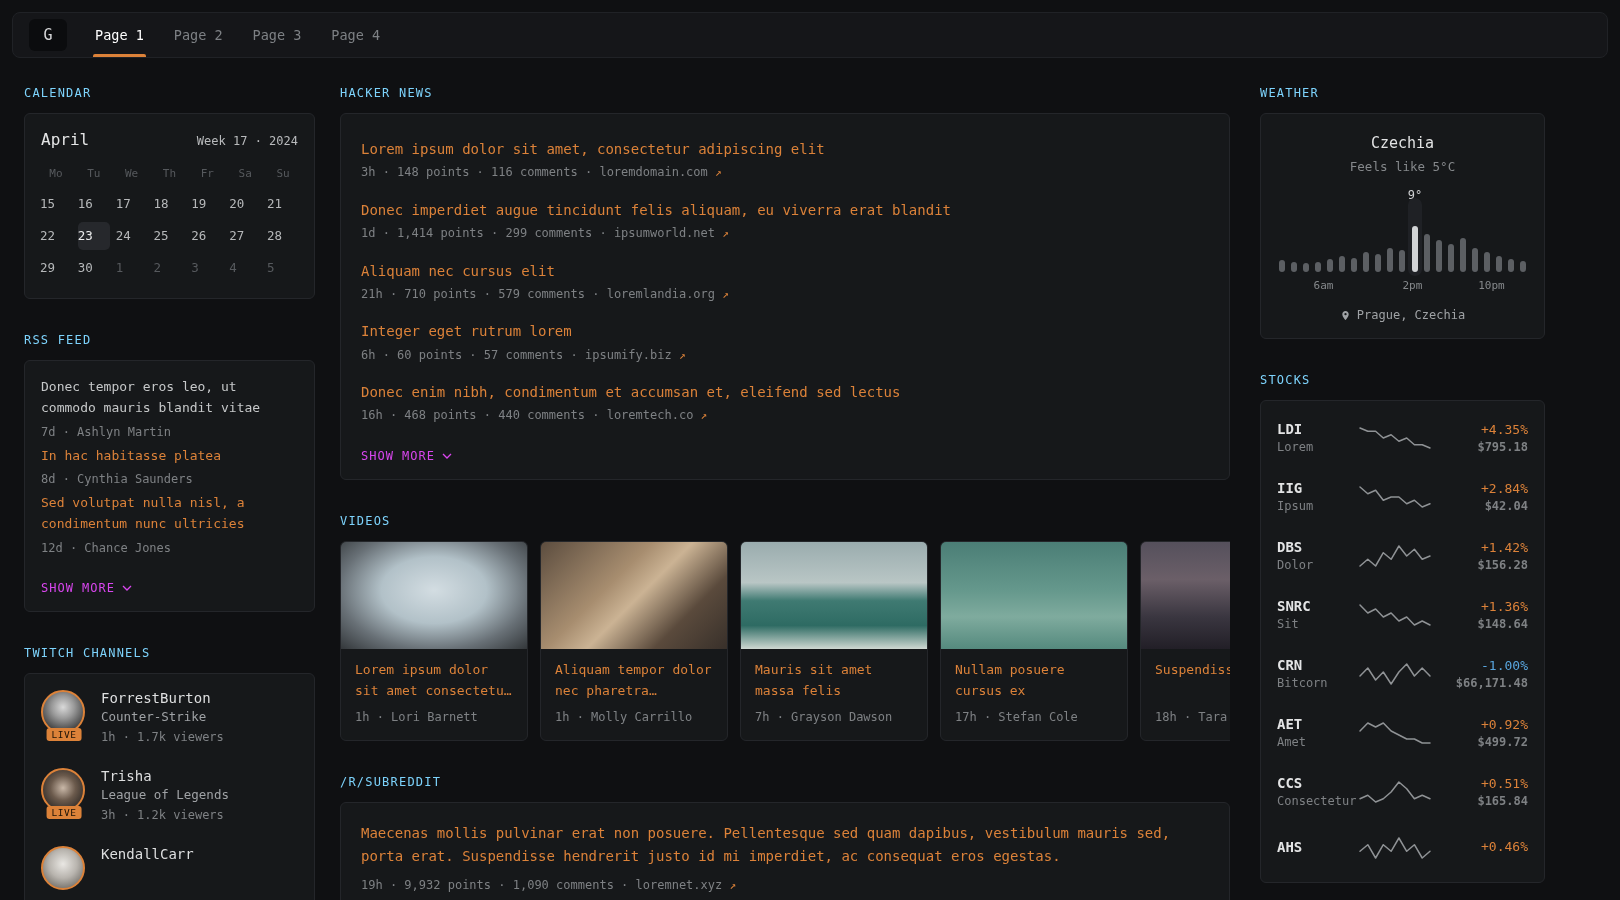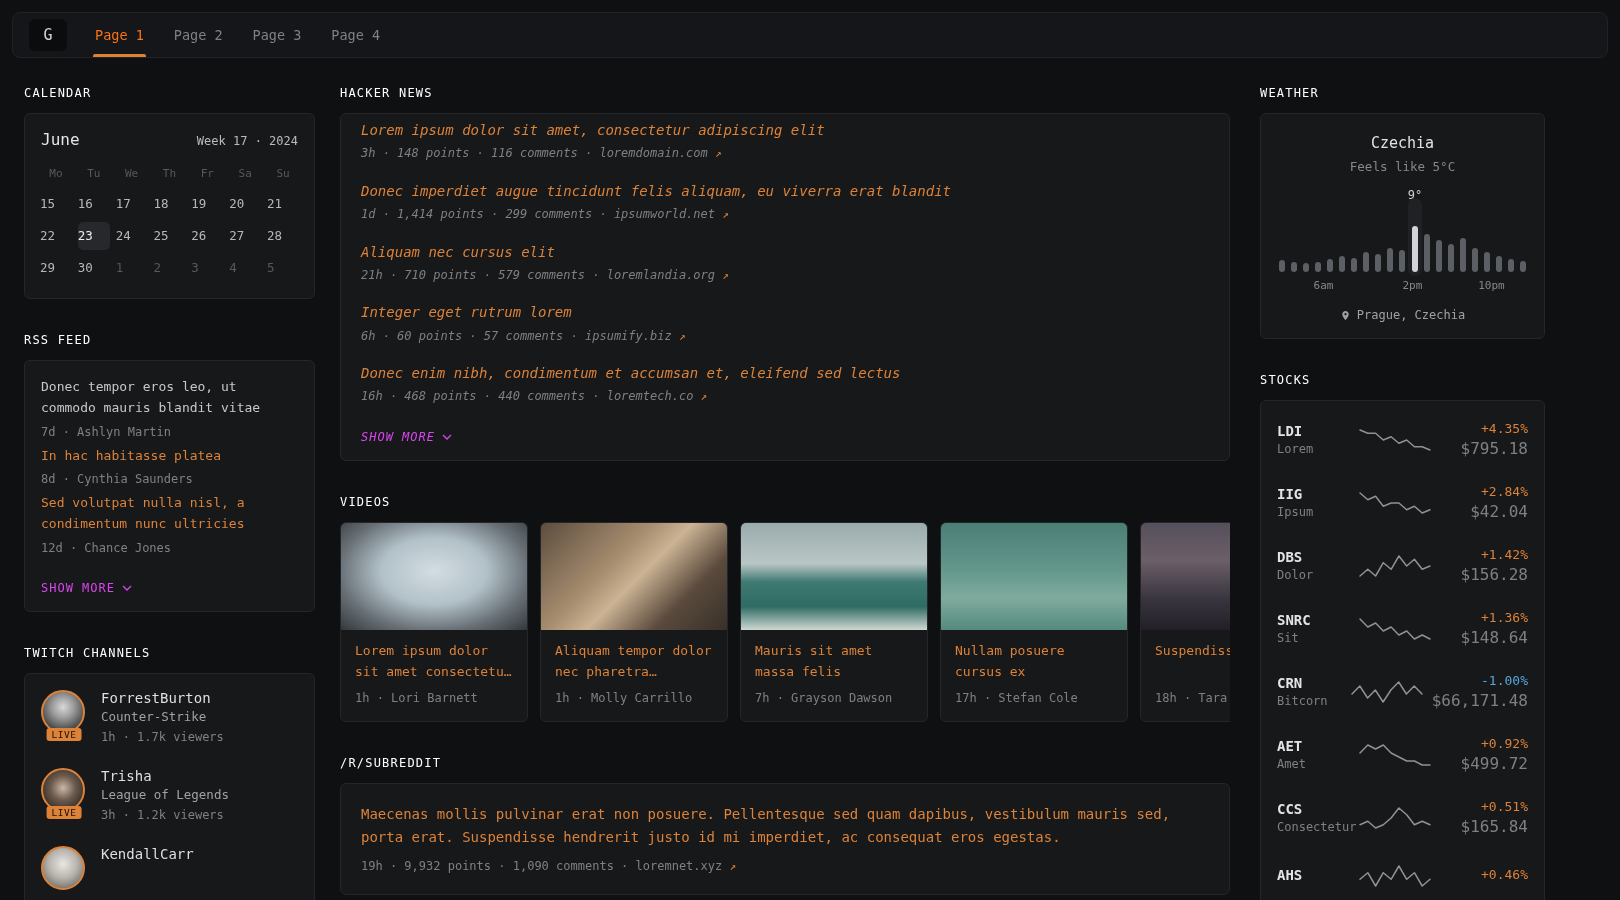--- a/index.html
+++ b/index.html
@@ -9,30 +9,30 @@
     font-family:"DejaVu Sans Mono","Liberation Mono",monospace;
     font-size:13px;
   }
   a { text-decoration:none; cursor:pointer; }
 
   
   .topbar { margin:12px 12px 0; height:46px; background:#151619; border:1px solid #202226; border-radius:8px; display:flex; align-items:stretch; padding:0 16px; }
   .logo { align-self:center; width:38px; height:32px; background:#0b0c0e; border-radius:6px; display:grid; place-items:center; font-size:15px; color:#d8d9da; margin-right:26px; }
   .tabs { display:flex; gap:26px; }
   .tab { position:relative; display:flex; align-items:center; font-size:13.5px; color:#7d8084; cursor:pointer; padding:0 2px; }
-  .tab.active { color:#f97316; }
+  .tab.active { color:#ffffff; }
   .tab.active::after { content:""; position:absolute; left:0; right:0; bottom:0; height:3px; background:#dc8239; border-radius:2px 2px 0 0; }
 
   
   .layout { display:flex; padding:28px 24px 0; align-items:flex-start; }
   .col-left { width:291px; flex:0 0 291px; }
   .col-mid { width:890px; flex:0 0 890px; margin-left:25px; }
   .col-right { width:285px; flex:0 0 285px; margin-left:30px; }
   .widget + .widget { margin-top:34px; }
-  .sec-title { font-size:12px; font-weight:normal; letter-spacing:1.2px; color:#ffffff; margin-bottom:13px; }
+  .sec-title { font-size:12px; font-weight:normal; letter-spacing:1.2px; color:#7dd3fc; margin-bottom:13px; }
   .card { background:#16181a; border:1px solid #24262a; border-radius:6px; }
   .pad { padding:16px; }
   .meta { font-size:12px; color:#7e8184; margin-top:4px; line-height:1.5; }
   .domain { color:#7e8184; }
   .ext { color:#dc8239; font-size:11px; }
   .show-more { margin-top:24px; font-size:12px; letter-spacing:1px; color:#d946ef; cursor:pointer; display:flex; align-items:center; gap:7px; }
 
   
   .cal-top { display:flex; justify-content:space-between; align-items:baseline; padding:16px 16px 4px; }
   .cal-month { font-size:16px; color:#e4e5e6; }
@@ -56,21 +56,21 @@
   .tw-avatar-wrap { position:relative; width:46px; flex:0 0 46px; }
   .tw-avatar { width:44px; height:44px; border-radius:50%; border:2px solid #dc8239; }
   .av1 { background:radial-gradient(circle at 50% 38%, #d9d9d9 0%, #9a9a9a 35%, #4a4a4a 72%, #202020 100%); }
   .av2 { background:radial-gradient(circle at 50% 45%, #c9b8a8 0%, #6b5a4c 42%, #2a2623 85%); }
   .av3 { background:radial-gradient(circle at 50% 40%, #e9e7e3 0%, #b8b4ae 45%, #6a6660 88%); }
   .live-badge { position:absolute; left:50%; transform:translateX(-50%); bottom:-7px; background:#dc8239; color:#1c1206; font-size:9.5px; font-weight:normal; padding:1px 5px; border-radius:3px; letter-spacing:.5px; }
   .tw-name { font-size:14px; color:#dedfe0; }
   .tw-game { font-size:12.5px; color:#9fa2a5; margin-top:3px; }
 
   
-  .hn-card { padding:6px 20px 16px;font-style:italic; }
+  .hn-card { padding:25px 20px 16px; }
   .hn-item + .hn-item { margin-top:18px; }
   .hn-title { display:block; font-size:14px; color:#dc8239; line-height:1.45; }
 
   
   .video-row { display:flex; gap:12px; overflow:hidden; }
   .video-card { flex:0 0 188px; background:#16181a; border:1px solid #24262a; border-radius:6px; overflow:hidden; cursor:pointer; }
   .thumb { height:107px; }
   .t1 { background:radial-gradient(ellipse at 50% 45%, #d3dde2 0%, #b2c1c8 40%, #687076 72%, #33373a 100%); }
   .t2 { background:linear-gradient(135deg, #5c4d3f 0%, #a78d6f 38%, #cbb394 52%, #5a4a3c 75%, #38302a 100%); }
   .t3 { background:linear-gradient(180deg, #9aacae 0%, #b9c6c5 38%, #3f7a72 55%, #2e6b63 78%, #cfd8d2 100%); }
@@ -105,21 +105,21 @@
   .stocks-card { padding:7px 16px; }
   .stock-row { display:flex; align-items:center; padding:13px 0; gap:8px; cursor:pointer; }
   .stock-id { flex:1 1 auto; min-width:0; }
   .stock-ticker { font-size:14px; font-weight:bold; color:#e3e4e5; }
   .stock-name { font-size:12px; color:#7e8184; margin-top:3px; }
   .spark { flex:0 0 74px; width:74px; height:28px; }
   .spark polyline { fill:none; stroke:#8f9295; stroke-width:1.5; stroke-linejoin:round; stroke-linecap:round; }
   .stock-val { text-align:right; min-width:88px; }
   .stock-change { font-size:13px; color:#dc8239; }
   .stock-change.neg { color:#58a4dc; }
-  .stock-price { font-size:16px; color:#7e8184; margin-top:3px; }
+  .stock-price { font-size:12px; color:#7e8184; margin-top:3px;font-weight:bold; }
 </style>
 </head>
 <body>
 
 <header class="topbar">
   <div class="logo">G</div>
   <nav class="tabs">
     <div class="tab active">Page 1</div>
     <div class="tab">Page 2</div>
     <div class="tab">Page 3</div>
@@ -128,21 +128,21 @@
 </header>
 
 <main class="layout">
 
   <div class="col-left">
 
     <section class="widget">
       <h2 class="sec-title">CALENDAR</h2>
       <div class="card">
         <div class="cal-top">
-          <div class="cal-month">June</div>
+          <div class="cal-month">April</div>
           <div class="cal-week">Week 17 · 2024</div>
         </div>
         <div class="cal-heads">
             <div class="cal-h">Mo</div>
             <div class="cal-h">Tu</div>
             <div class="cal-h">We</div>
             <div class="cal-h">Th</div>
             <div class="cal-h">Fr</div>
             <div class="cal-h">Sa</div>
             <div class="cal-h">Su</div>

